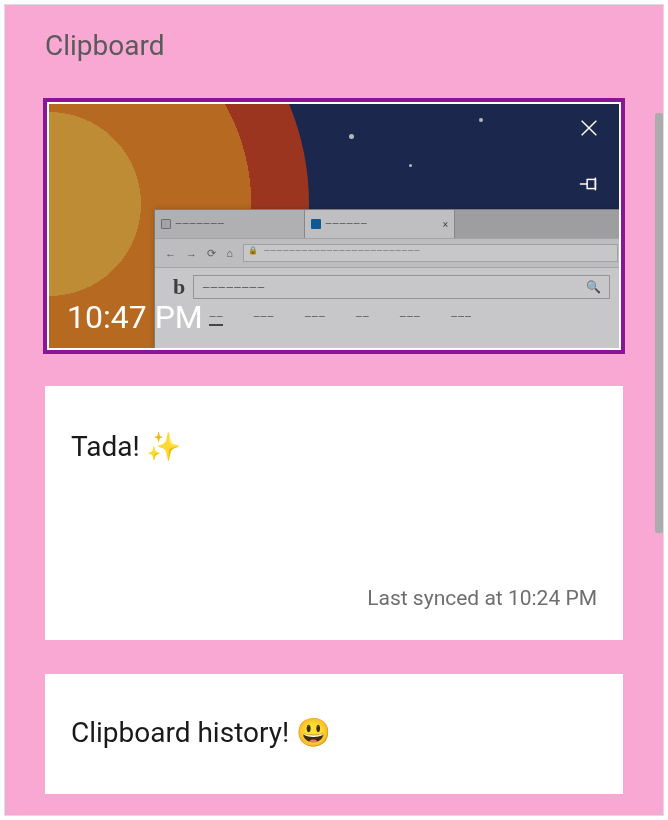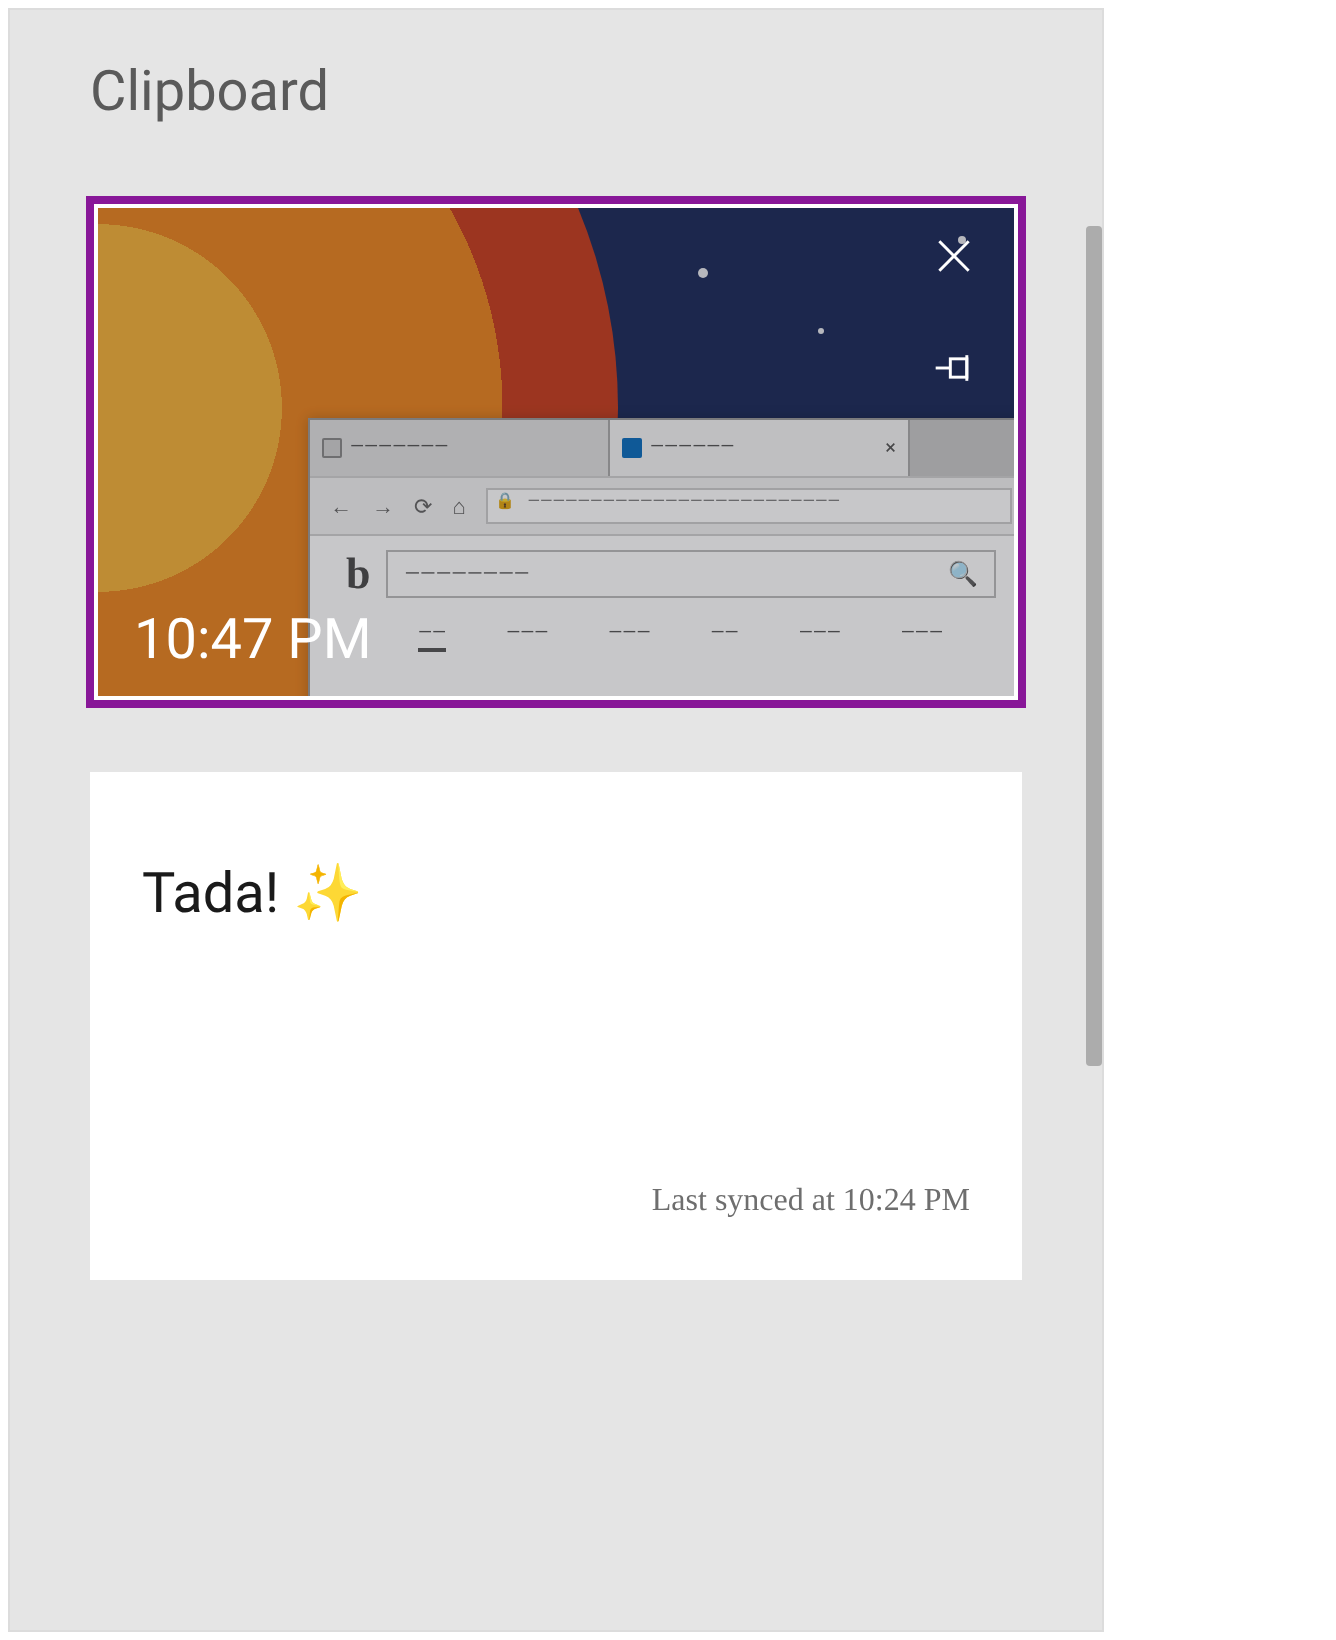--- a/index.html
+++ b/index.html
@@ -6,25 +6,25 @@
   html, body { margin: 0; padding: 0; }
   body {
     width: 668px;
     height: 820px;
     background: #ffffff;
     font-family: "Segoe UI", -apple-system, BlinkMacSystemFont, Roboto, "Helvetica Neue", sans-serif;
     overflow: hidden;
     position: relative;
   }
   .panel {
-    width: 548px;
+    width: 660px;
     height: 812px;
     margin: 4px;
     border: 1px solid #dcdcdc;
-    background: #e5e5e5;
+    background: #f9a8d4;
     position: relative;
     overflow: hidden;
   }
   .header {
     display: flex;
     justify-content: space-between;
     align-items: center;
     padding: 24px 40px 18px 40px;
   }
   .header-title {
@@ -158,40 +158,39 @@
     justify-content:center;
     color:#ffffff;
     cursor:pointer;
   }
   .icon-btn svg { width:22px; height:22px; stroke:#fff; fill:none; stroke-width:1.6;}
   .timestamp {
     position:absolute;
     left: 22px;
     bottom: 16px;
     color:#ffffff;
-    font-size:28px;
+    font-size:32px;
     font-weight:400;
     z-index:5;
   }
   .text-card {
     min-height: 254px;
     padding: 44px 26px 30px 26px;
     display:flex;
     flex-direction:row;
   }
   .text-content {
     font-size: 28px;
     color:#1a1a1a;
     flex:1;
   }
   .sync-line {
-    font-size: 16px;
+    font-size: 21px;
     color:#6e6e6e;
     margin-top:auto;
-    font-family:Liberation Serif, serif;
   }
   .text-card-short {
     padding: 42px 26px 16px 26px;
     min-height: 120px;
   }
   .scrollbar {
     position:absolute;
     top: 108px;
     right: 0;
     width: 8px;
@@ -277,18 +276,21 @@
         </div>
       </div>
       <div class="timestamp">10:47 PM</div>
     </div>
 
     <div class="card text-card">
       <div class="text-content">Tada! ✨</div>
       <div class="sync-line">Last synced at 10:24 PM</div>
     </div>
 
+    <div class="card text-card text-card-short">
+      <div class="text-content">Clipboard history! 😃</div>
+    </div>
 
   </div>
 
   <div class="scrollbar"></div>
 
 </div>
 
 </body></html>

